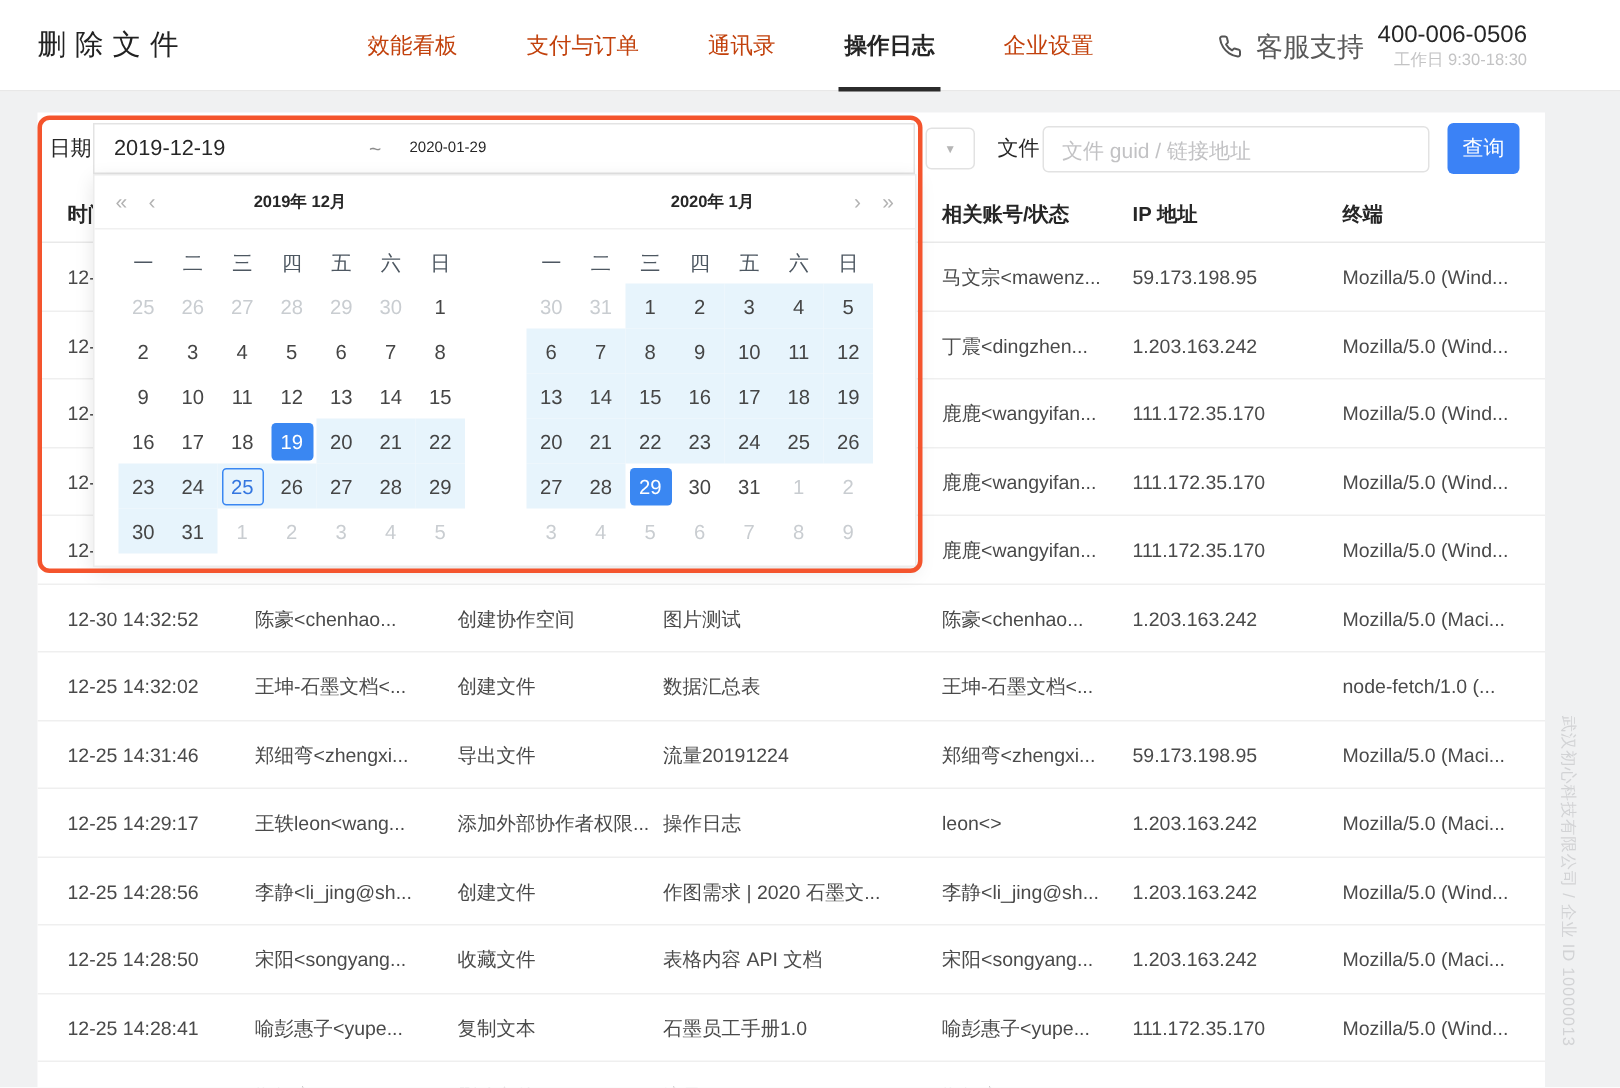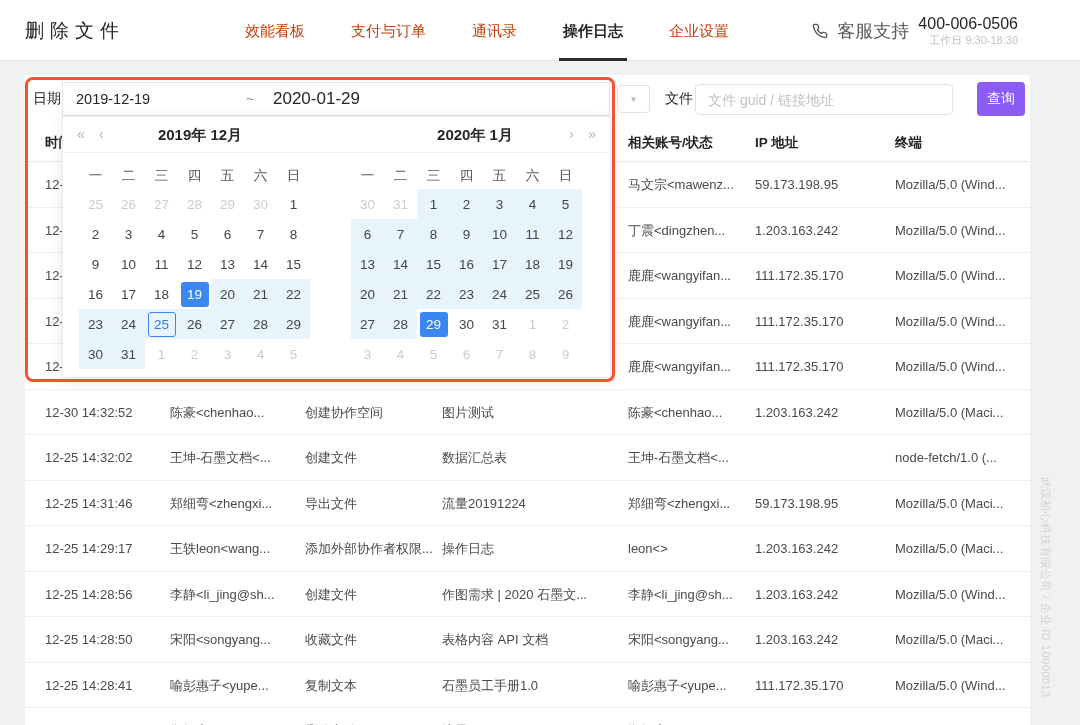--- a/index.html
+++ b/index.html
@@ -24,53 +24,53 @@
 
   
   .card { position:absolute; left:25px; top:75px; width:1005px; height:650px; background:#fff; overflow:hidden; }
 
   
   .date-label { position:absolute; left:8px; top:15px; font-size:14px; color:#262626; }
   .date-range { position:absolute; left:37px; top:7px; width:548px; height:34px; background:#fff;
                 border:1px solid #e3e3e3; cursor:pointer; }
   .date-range .dstart { position:absolute; left:13px; top:0; line-height:32px; font-size:14.5px; color:#262626; }
   .date-range .dsep   { position:absolute; left:183px; top:0; line-height:32px; font-size:14px; color:#8c8c8c; }
-  .date-range .dend   { position:absolute; left:210px; top:0; line-height:32px; font-size:17px; color:#262626; }
+  .date-range .dend   { position:absolute; left:210px; top:0; line-height:32px; font-size:10px; color:#262626; }
   .preset-select { position:absolute; left:592px; top:10px; width:33px; height:28px; border:1px solid #e2e2e2;
                    border-radius:4px; background:#fff; display:flex; align-items:center; justify-content:center;
                    font-size:8px; color:#b5b5b5; cursor:pointer; }
   .file-label { position:absolute; left:640px; top:15px; font-size:14px; color:#262626; }
   .file-input { position:absolute; left:670px; top:9px; width:258px; height:31px; border:1px solid #e2e2e2;
                 border-radius:4px; padding:0 12px; font-size:14px; color:#262626; outline:none;
                 font-family:"Liberation Sans","DejaVu Sans",sans-serif; }
   .file-input::placeholder { color:#c2c2c4; }
-  .query-btn { position:absolute; left:940px; top:7px; width:48px; height:34px; background:#8b5cf6; color:#fff;
+  .query-btn { position:absolute; left:940px; top:7px; width:48px; height:34px; background:#3b82f6; color:#fff;
                border:none; border-radius:4px; font-size:14px; cursor:pointer;
-               font-family:Liberation Serif, serif;margin-left:12px; }
+               font-family:Liberation Serif, serif; }
 
   
   .table-header-row { position:absolute; left:0; top:53px; width:1005px; height:34px; border-bottom:1px solid #e9e9e9; }
   .th { position:absolute; top:0; height:34px; line-height:30px; font-size:13.5px; font-weight:bold; color:#262626; white-space:nowrap; }
   .table-body { position:absolute; left:0; top:87px; width:1005px; }
   .tr { position:relative; width:1005px; height:45.5px; border-bottom:1px solid #efefef; }
   .td { position:absolute; top:0; height:45.5px; line-height:45.5px; font-size:13px; color:#4a4a4a; white-space:nowrap; overflow:hidden; }
   .col0 { left:20px;  width:124px; }
   .col1 { left:145px; width:124px; }
   .col2 { left:280px; width:146px; }
   .col3 { left:417px; width:185px; }
   .col4 { left:603px; width:126px; }
   .col5 { left:730px; width:139px; }
   .col6 { left:870px; width:133px; }
 
   
   .cal-popup { position:absolute; left:62px; top:116px; width:549px; height:262px; background:#fff;
                border:1px solid #ececec; box-shadow:0 3px 12px rgba(0,0,0,0.10); z-index:5; }
   .cal-header { position:relative; height:36px; border-bottom:1px solid #f0f0f0; }
   .cal-title { position:absolute; top:0; height:36px; line-height:36px; text-align:center;
-               font-size:15px; font-weight:bold; color:#262626; }
+               font-size:11px; font-weight:bold; color:#262626; }
   .cal-title.m0 { left:0; width:274px; }
   .cal-title.m1 { left:275px; width:274px; }
   .cal-arrow { position:absolute; top:0; height:36px; line-height:34px; font-size:14px; color:#b3b3b3;
                cursor:pointer; padding:0 4px; }
   .a-py { left:10px; } .a-pm { left:32px; } .a-nm { right:32px; } .a-ny { right:10px; }
   .month-grid { position:absolute; top:46px; width:231px; }
   .month-grid.g0 { left:16px; }
   .month-grid.g1 { left:288px; }
   .weekrow { display:flex; height:26px; }
   .wd { width:33px; text-align:center; line-height:26px; font-size:13.5px; color:#4d5761; }

